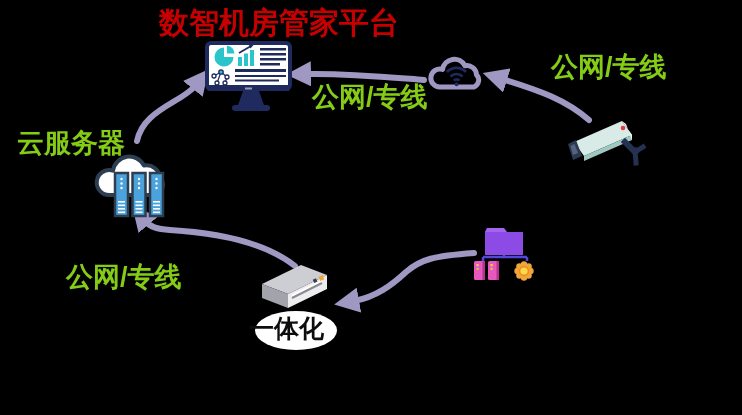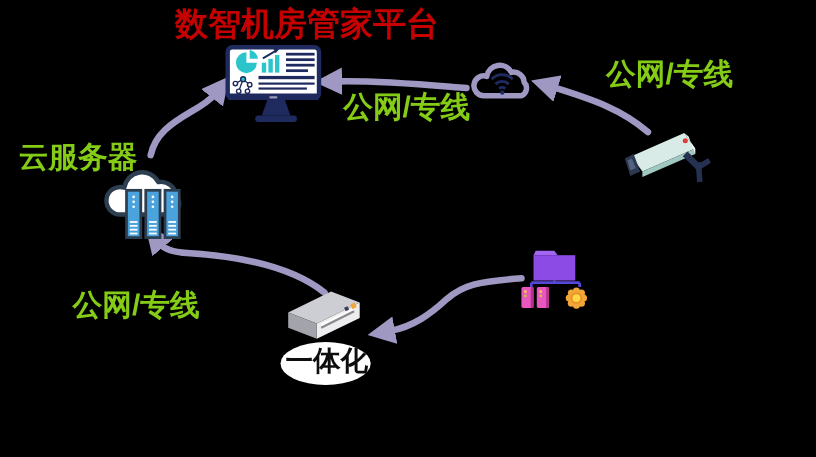--- a/index.html
+++ b/index.html
@@ -13,21 +13,21 @@
     white-space:nowrap;letter-spacing:0px;
   }
   .title{
     color:#c60000;font-weight:bold;font-size:30px;line-height:1;white-space:nowrap;
   }
   .ellipse-badge{
     position:absolute;left:255px;top:311px;width:82px;height:39px;
     background:#fff;border-radius:50%;z-index:1;
   }
   .box-label{
-    position:absolute;left:249px;top:316px;width:96px;text-align:center;
+    position:absolute;left:249px;top:316px;width:96px;text-align:left;
     color:#0d0d0d;font-weight:bold;font-size:25px;line-height:1;z-index:4;white-space:nowrap;
   }
   svg{display:block;}
   .icon{z-index:3;}
   .arrows{z-index:2;}
   .label{z-index:5;}
 </style>
 </head>
 <body>
 

